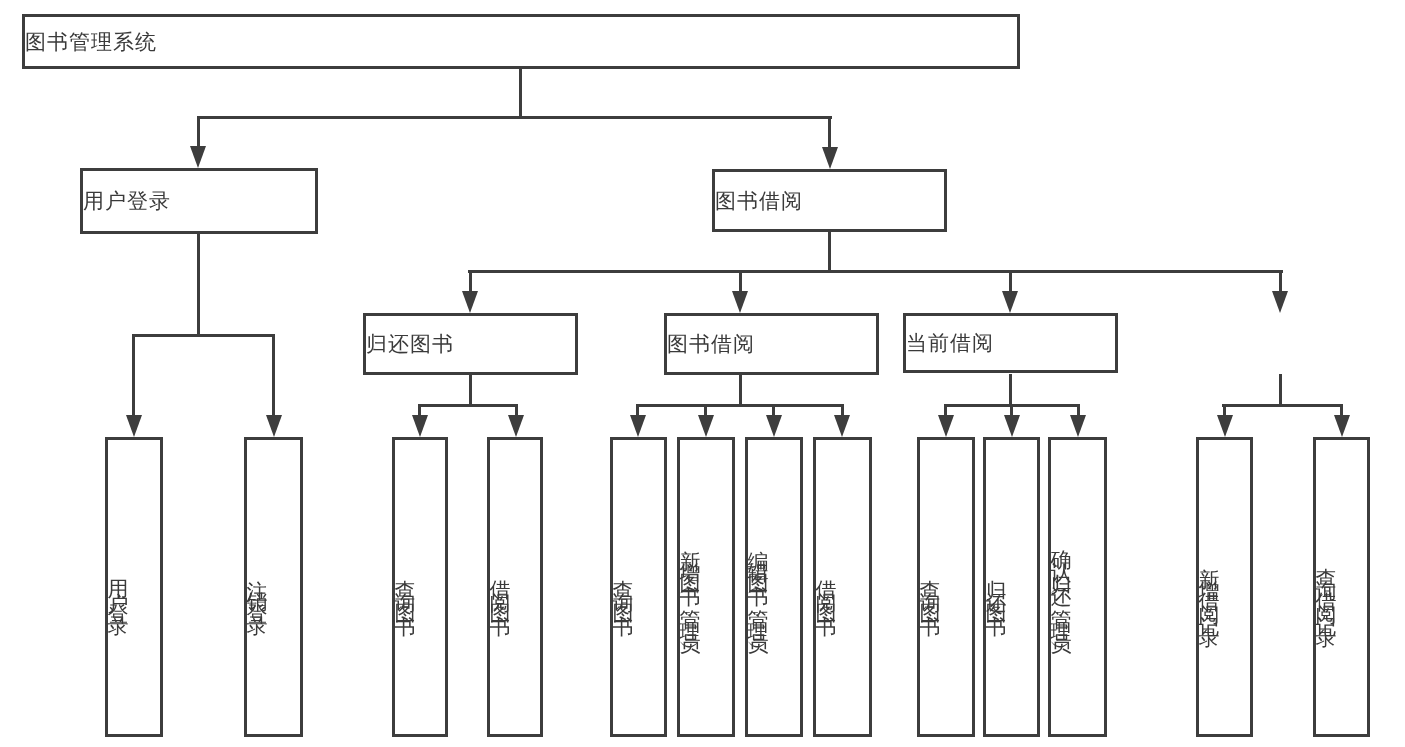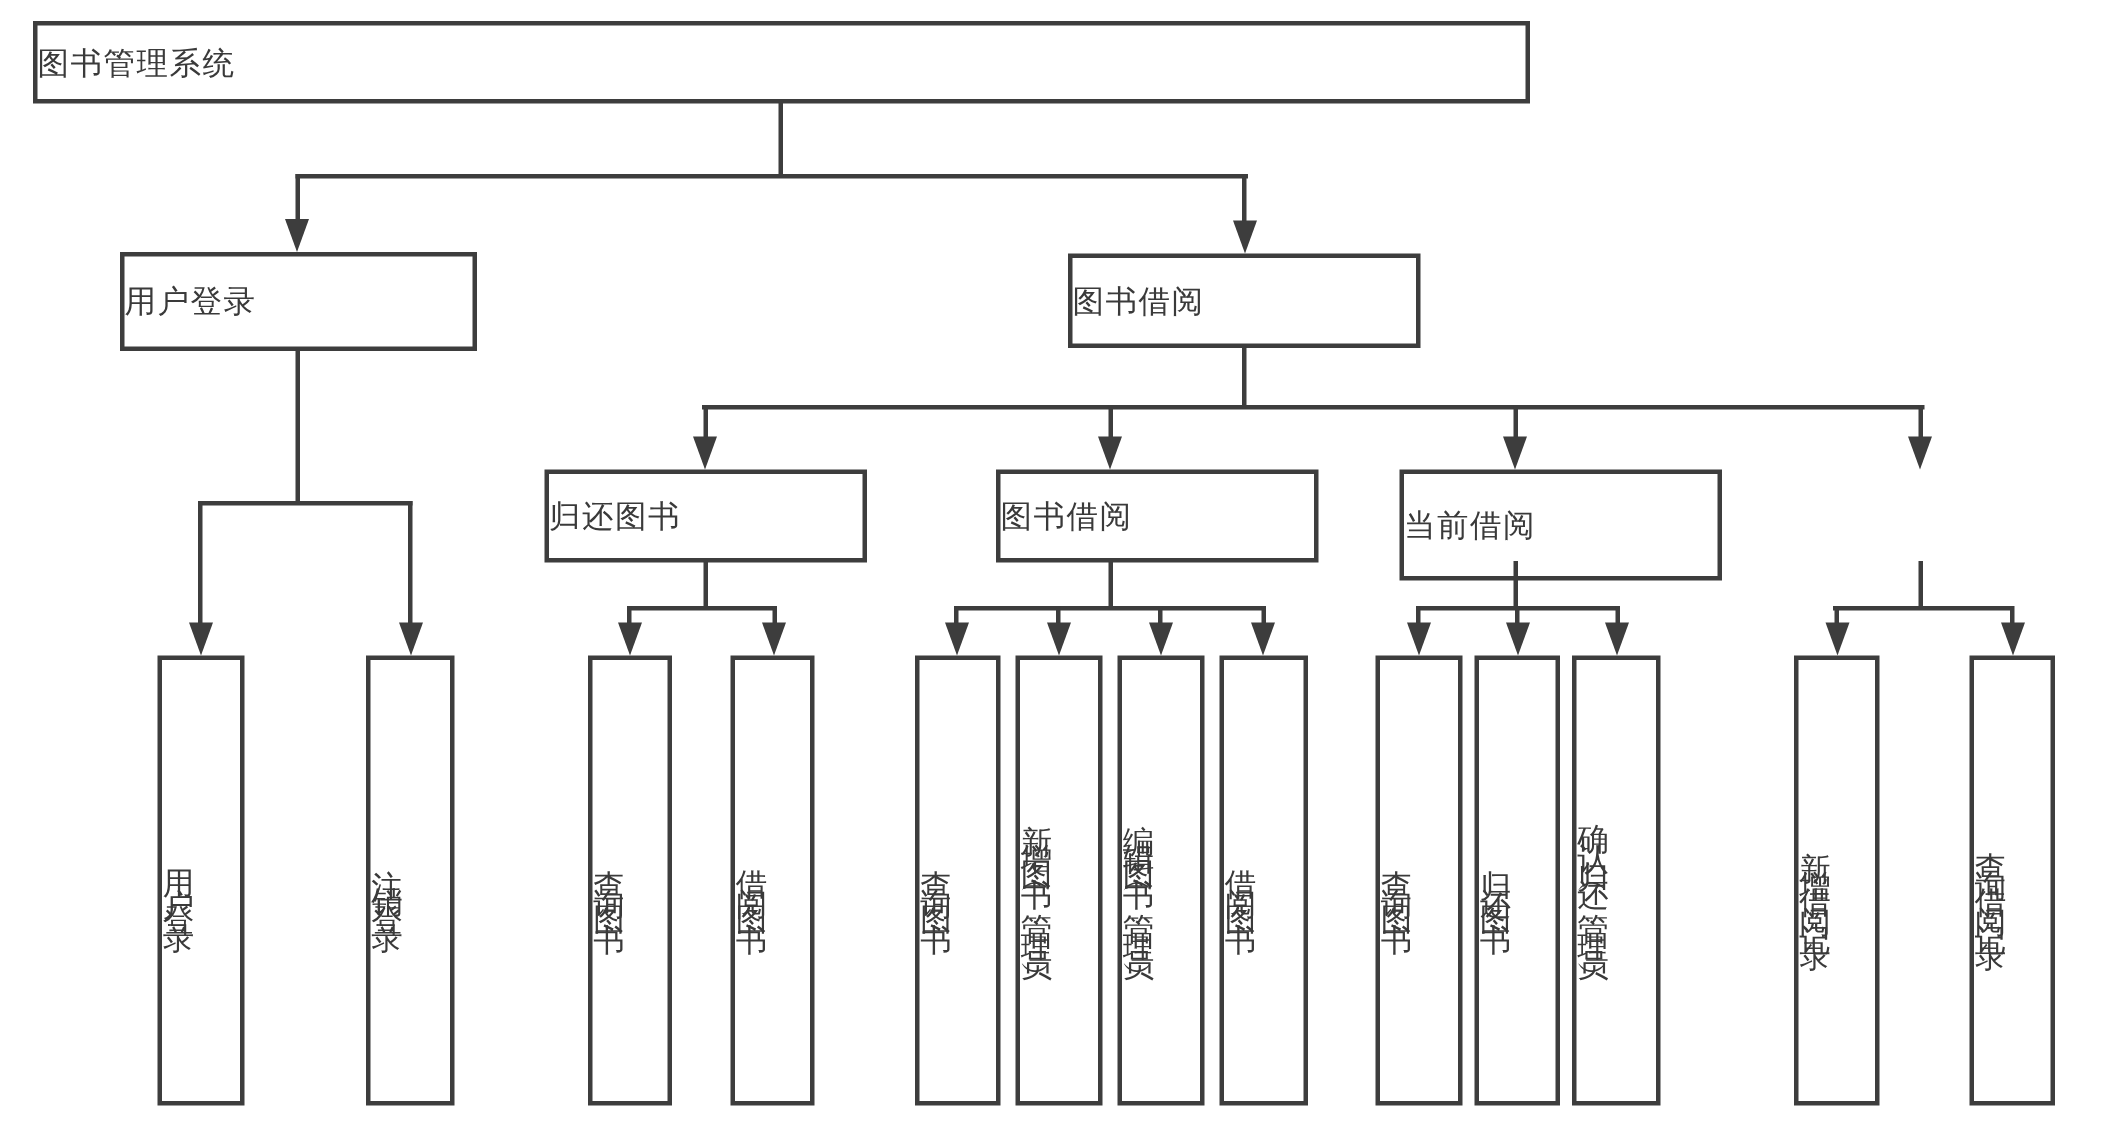--- a/index.html
+++ b/index.html
@@ -74,21 +74,21 @@
   </div>
 
   <div class="box" style="left:363px;top:313px;width:215px;height:62px">
     <span class="lbl">归还图书</span>
   </div>
 
   <div class="box" style="left:664px;top:313px;width:215px;height:62px">
     <span class="lbl">图书借阅</span>
   </div>
 
-  <div class="box" style="left:933px;top:313px;width:215px;height:74px">
+  <div class="box" style="left:903px;top:313px;width:215px;height:60px">
     <span class="lbl">当前借阅</span>
   </div>
 
 
   <div class="box" style="left:105px;top:437px;width:58px;height:300px">
     <span class="vlbl">用户登录</span>
   </div>
 
   <div class="box" style="left:244px;top:437px;width:59px;height:300px">
     <span class="vlbl">注销登录</span>

